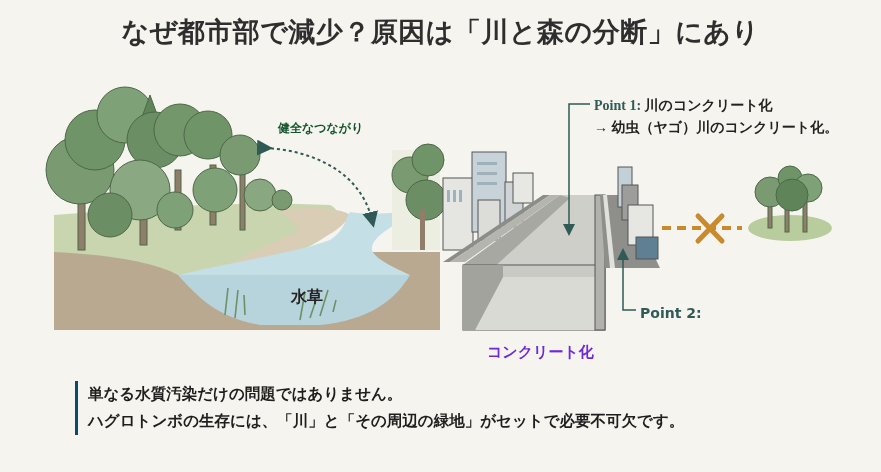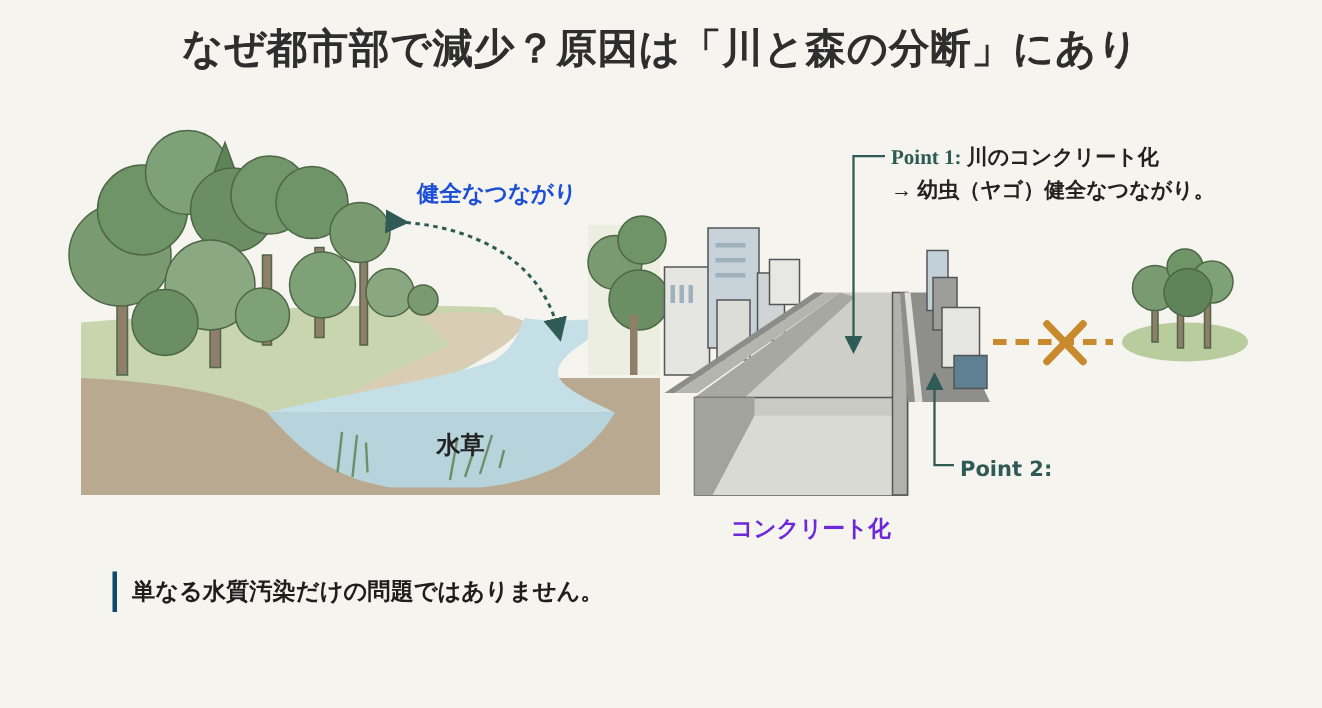--- a/index.html
+++ b/index.html
@@ -11,21 +11,21 @@
     position: relative;
   }
   .title {
     position: absolute; left: 0; top: 14px; width: 881px;
     text-align: center;
     font-family: "DejaVu Serif", "Liberation Serif", serif;
     font-size: 27px; font-weight: bold; color: #2e2e2e; letter-spacing: 0.5px;
   }
   svg.scene { position: absolute; left: 0; top: 0; }
   .lbl { position: absolute; font-weight: bold; white-space: nowrap; }
-  .conn-label { left: 278px; top: 120px; font-size: 15px; color: #1d4ed8; }
+  .conn-label { left: 278px; top: 120px; font-size: 12px; color: #14532d; }
   .mizukusa { left: 271px; top: 287px; font-size: 16px; color: #222; margin-left: 20px; }
   .concrete-label { left: 487px; top: 343px; font-size: 15px; color: #6d28d9; }
   .point { position: absolute; font-size: 14px; font-weight: bold; line-height: 22px; color: #222; }
   .point .ph { color: #2f5a55; }
   .p1 { left: 594px; top: 95px; font-family: Liberation Serif, serif; }
   .p2 { left: 640px; top: 302px; }
   .notes {
     position: absolute; left: 75px; top: 381px;
     border-left: 3px solid #0c4a6e; padding-left: 10px;
     font-size: 15.5px; font-weight: bold; line-height: 27px; color: #1e1e1e;
@@ -155,22 +155,23 @@
     <polyline points="636,310 623,310 623,254" fill="none" stroke="#2f5a55" stroke-width="1.5" marker-end="url(#arr)"></polyline>
   </g>
 </svg>
 
 <div class="lbl conn-label">健全なつながり</div>
 <div class="lbl mizukusa">水草</div>
 <div class="lbl concrete-label">コンクリート化</div>
 
 <div class="point p1">
   <div><span class="ph">Point 1:</span> <span>川のコンクリート化</span></div>
-  <div>→ 幼虫（ヤゴ）健全なつながり。</div>
+  <div>→ 幼虫（ヤゴ）川のコンクリート化。</div>
 </div>
 
 <div class="point p2">
   <div class="ph">Point 2:</div>
 </div>
 
 <div class="notes">
   <div>単なる水質汚染だけの問題ではありません。</div>
+  <div>ハグロトンボの生存には、「川」と「その周辺の緑地」がセットで必要不可欠です。</div>
 </div>
 
 </body></html>

